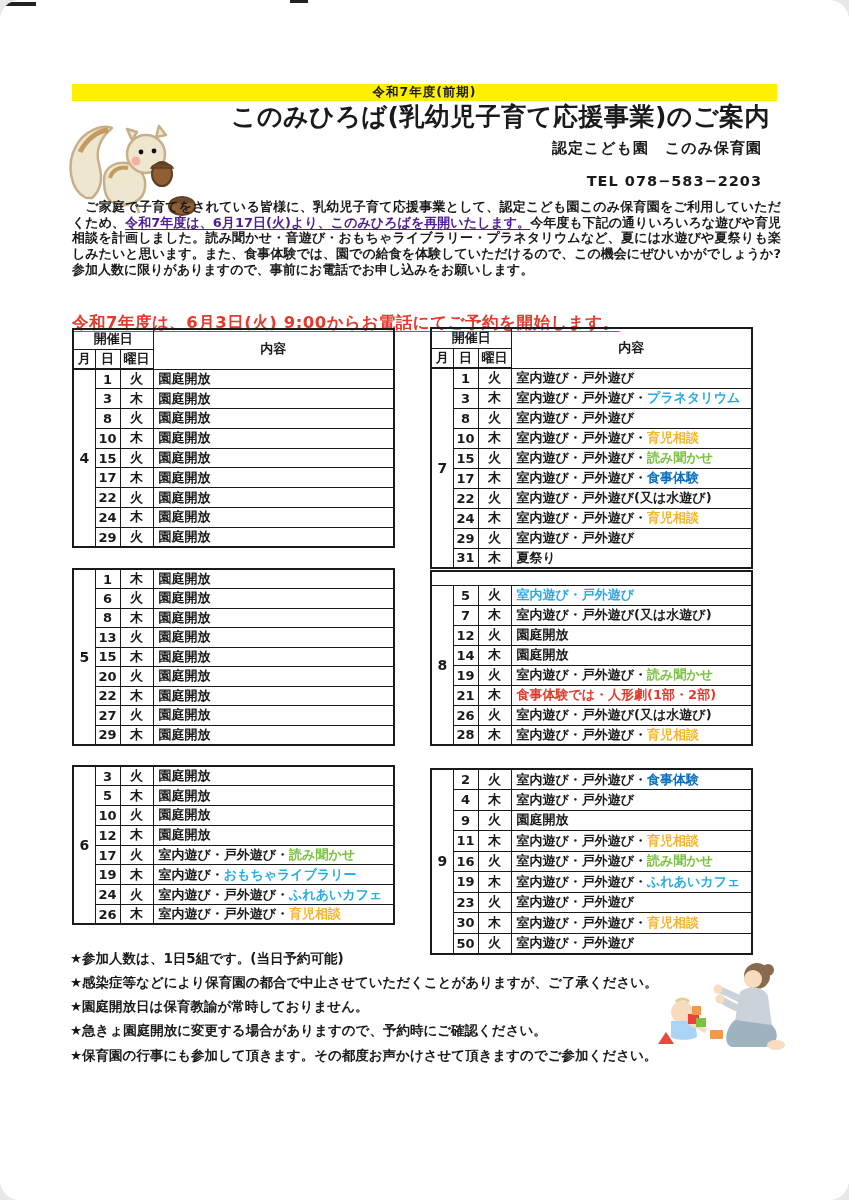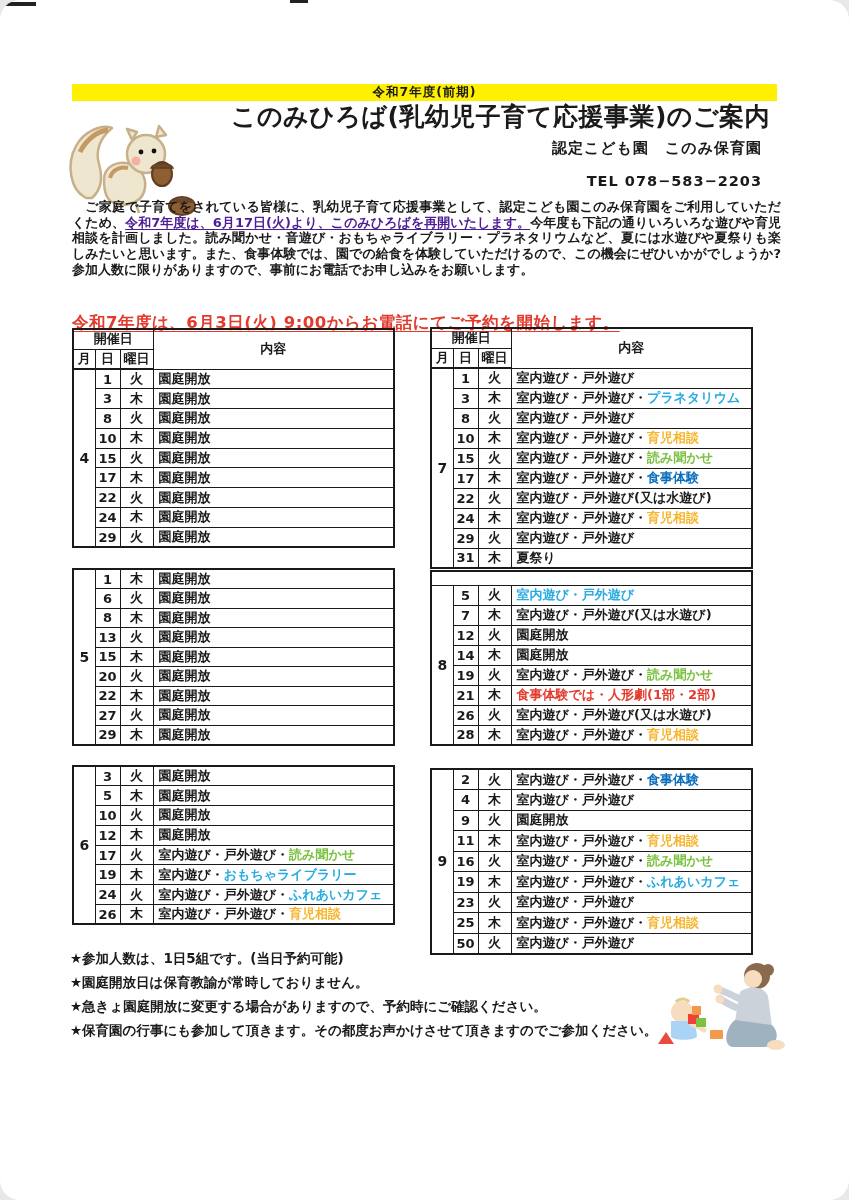--- a/index.html
+++ b/index.html
@@ -456,35 +456,36 @@
             <td>19</td>
             <td>木</td>
             <td class="content"><span>室内遊び・戸外遊び・</span><span style="color: rgb(41, 171, 226);">ふれあいカフェ</span></td>
           </tr>
           <tr>
             <td>23</td>
             <td>火</td>
             <td class="content"><span>室内遊び・戸外遊び</span></td>
           </tr>
           <tr>
-            <td>25</td>
+            <td>30</td>
             <td>木</td>
             <td class="content"><span>室内遊び・戸外遊び・</span><span style="color: rgb(247, 181, 44);">育児相談</span></td>
           </tr>
           <tr>
             <td>50</td>
             <td>火</td>
             <td class="content"><span>室内遊び・戸外遊び</span></td>
           </tr>
         </tbody>
       </table>
     </div>
 
   <div id="notes">
       <div class="note">★参加人数は、1日5組です。(当日予約可能)</div>
+      <div class="note">★感染症等などにより保育園の都合で中止させていただくことがありますが、ご了承ください。</div>
       <div class="note">★園庭開放日は保育教諭が常時しておりません。</div>
       <div class="note">★急きょ園庭開放に変更する場合がありますので、予約時にご確認ください。</div>
       <div class="note">★保育園の行事にも参加して頂きます。その都度お声かけさせて頂きますのでご参加ください。</div>
     </div>
 
   <svg id="parent-child" class="illus" width="152" height="115" viewBox="0 0 152 115">
     <g>
       <circle cx="116" cy="22" r="6" fill="#8a6a4e"></circle>
       <circle cx="105" cy="28" r="13" fill="#8a6a4e"></circle>
       <circle cx="101" cy="31" r="9" fill="#f8dcc0"></circle>

